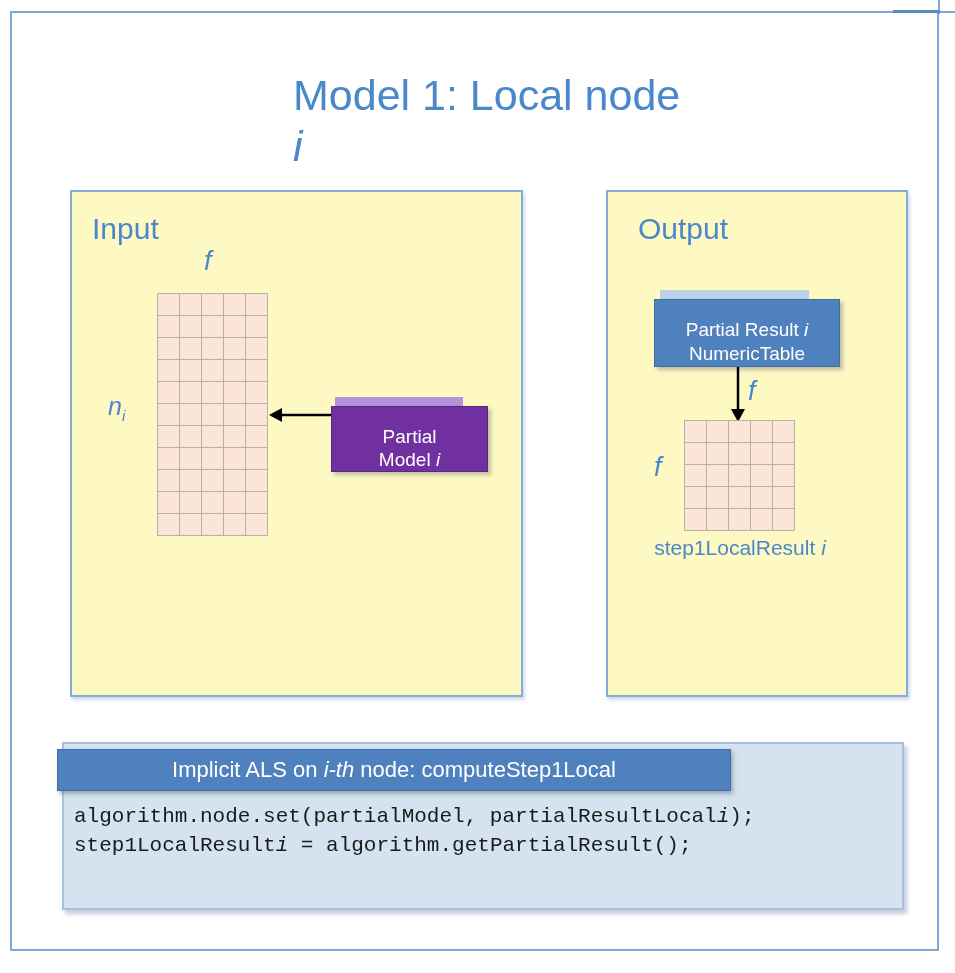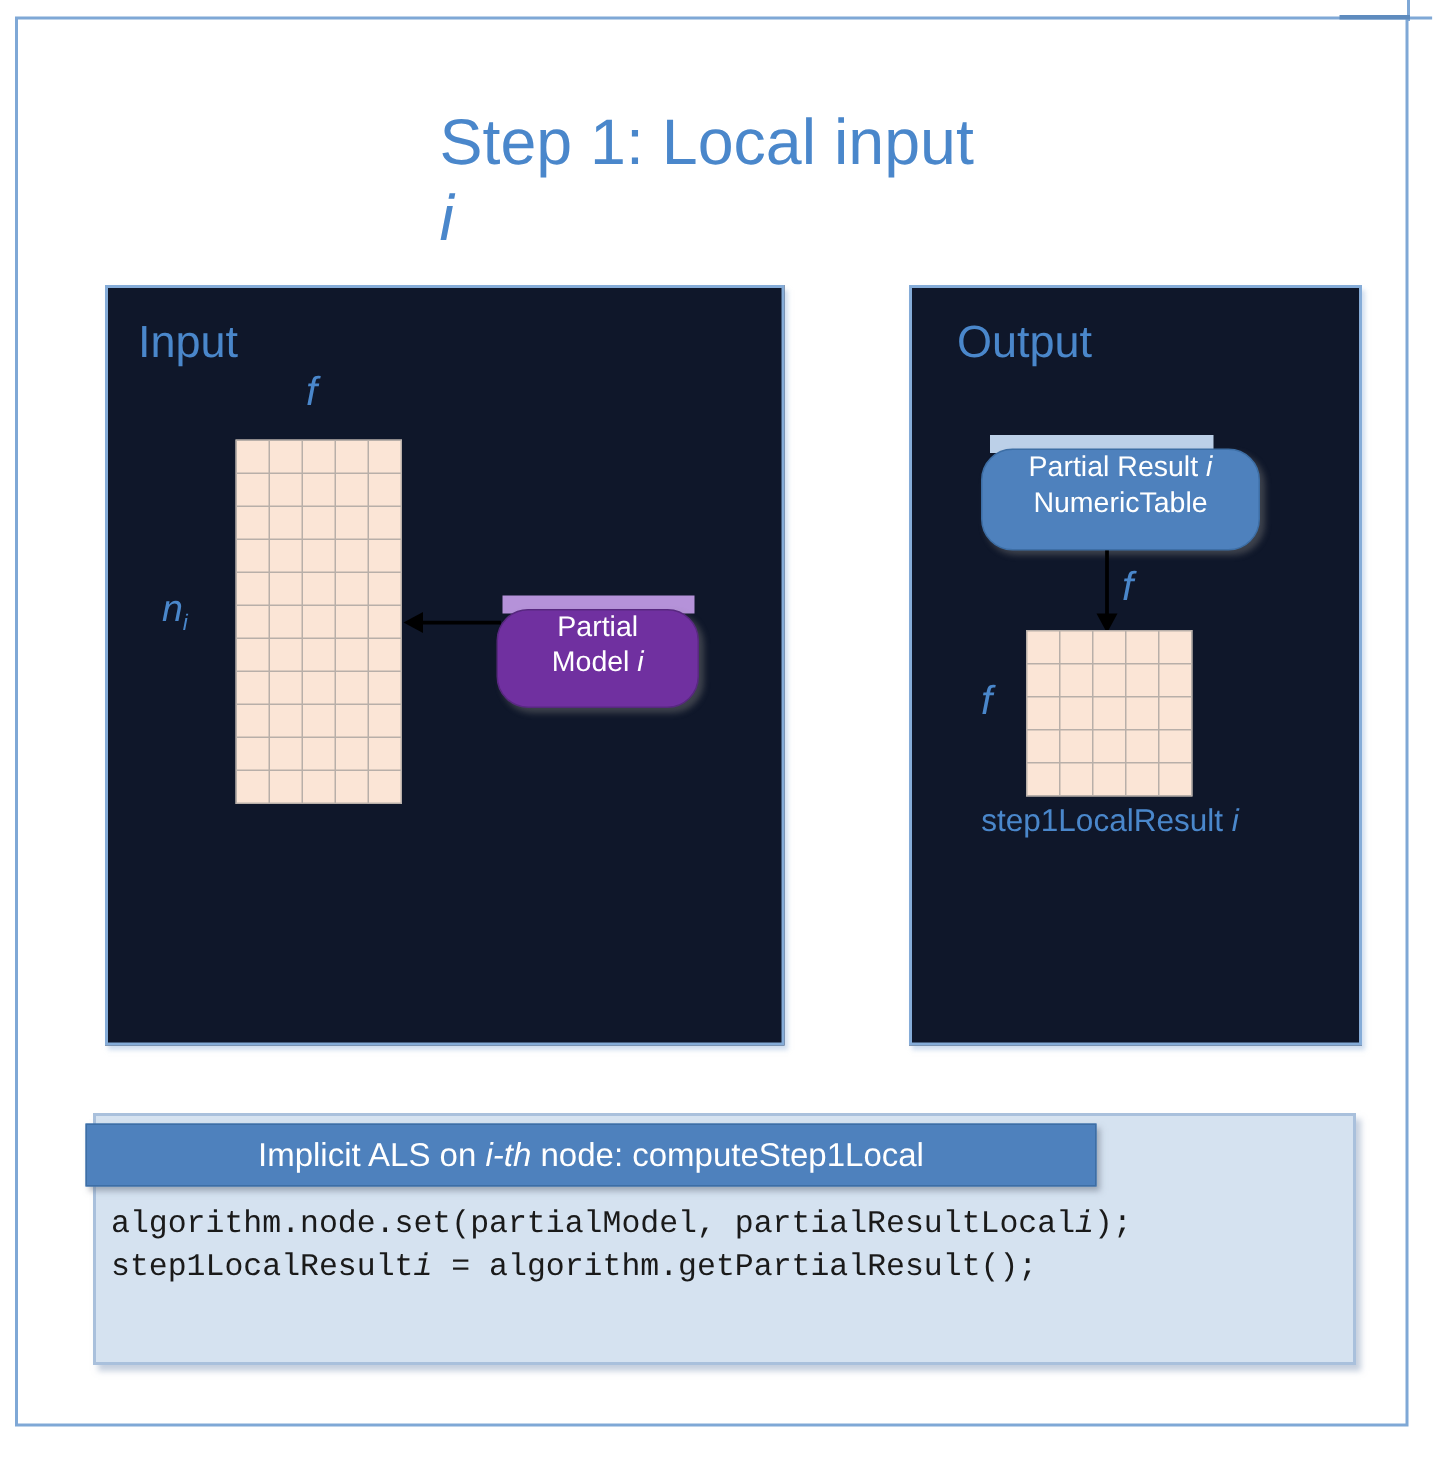--- a/index.html
+++ b/index.html
@@ -17,21 +17,21 @@
   .slide-border{position:absolute;left:10px;top:11px;width:929px;height:940px;
           border:2px solid var(--slide-border);}
   .overshoot-v{position:absolute;left:938px;top:0;width:2px;height:14px;background:var(--slide-border);}
   .overshoot-h{position:absolute;left:938px;top:11px;width:17px;height:2px;background:var(--slide-border);}
   .border-dark-seg{position:absolute;left:893px;top:10px;width:47px;height:3px;background:#5E8BBE;}
 
   .title-block{position:absolute;left:293px;top:68px;color:var(--accent-blue);}
   .title-line1{font-size:43px;line-height:54px;font-weight:400;}
   .title-line2{font-size:43px;line-height:48px;font-style:italic;}
 
-  .panel{position:absolute;background:#0f172a;border:2px solid var(--panel-border);
+  .panel{position:absolute;background:#fef9c3;border:2px solid var(--panel-border);
          box-shadow:2px 3px 3px rgba(170,195,225,0.55);}
   .input-panel{left:70px;top:190px;width:453px;height:507px;}
   .output-panel{left:606px;top:190px;width:302px;height:507px;}
   .panel-label{position:absolute;font-size:30px;color:var(--accent-blue);}
   .input-panel .panel-label{left:20px;top:20px;}
   .output-panel .panel-label{left:30px;top:20px;}
 
   .matrix{display:grid;gap:1px;background:var(--grid-stroke);
           border:1px solid var(--grid-stroke);position:absolute;width:max-content;}
   .cell{background:var(--grid-fill);}
@@ -41,23 +41,23 @@
   .math-label{position:absolute;font-style:italic;font-size:27px;color:var(--accent-blue);}
   .input-f{left:132px;top:54px;}
   .input-n{left:36px;top:200px;font-size:25px;}
   .input-n sub{font-size:15px;}
   .output-f-top{left:140px;top:184px;}
   .output-f-left{left:46px;top:260px;}
 
   .shape-tab{position:absolute;}
   .shape-box{position:absolute;color:var(--box-text);text-align:center;
              box-shadow:3px 3px 4px rgba(120,120,120,0.45);
-             display:flex;flex-direction:column;justify-content:flex-start;border-radius:21px;}
+             display:flex;flex-direction:column;justify-content:flex-end;}
   .purple-tab{left:263px;top:205px;width:128px;height:12px;background:var(--purple-tab);}
-  .purple-box{left:259px;top:214px;width:135px;height:66px;background:var(--purple);
+  .purple-box{left:259px;top:214px;width:157px;height:66px;background:var(--purple);
               border:1px solid var(--purple-border);font-size:19px;line-height:23px;}
   .blue-tab{left:52px;top:98px;width:149px;height:12px;background:var(--box-blue-tab);}
   .blue-box{left:46px;top:107px;width:186px;height:68px;background:var(--box-blue);
             border:1px solid var(--box-blue-border);font-size:19px;line-height:24px;}
 
   .caption{position:absolute;color:var(--accent-blue);font-size:21px;white-space:nowrap;
            transform:translateX(-50%);}
   .input-caption{left:328px;top:285px;}
   .output-caption{left:132px;top:344px;}
   .it{font-style:italic;}
@@ -80,21 +80,21 @@
 </head>
 <body>
 
 <div class="slide">
   <div class="slide-border"></div>
   <div class="overshoot-v"></div>
   <div class="overshoot-h"></div>
   <div class="border-dark-seg"></div>
 
   <div class="title-block">
-    <div class="title-line1">Step 1: Local input</div>
+    <div class="title-line1">Model 1: Local node</div>
     <div class="title-line2">i</div>
   </div>
 
   <div class="panel input-panel">
     <div class="panel-label">Input</div>
     <div class="math-label input-f">f</div>
     <div class="math-label input-n"><span>n</span><sub>i</sub></div>
     <div class="matrix input-matrix" style="grid-template-columns: repeat(5, var(--cell)); grid-auto-rows: var(--cell);">
         <div class="cell"></div>
         <div class="cell"></div>

